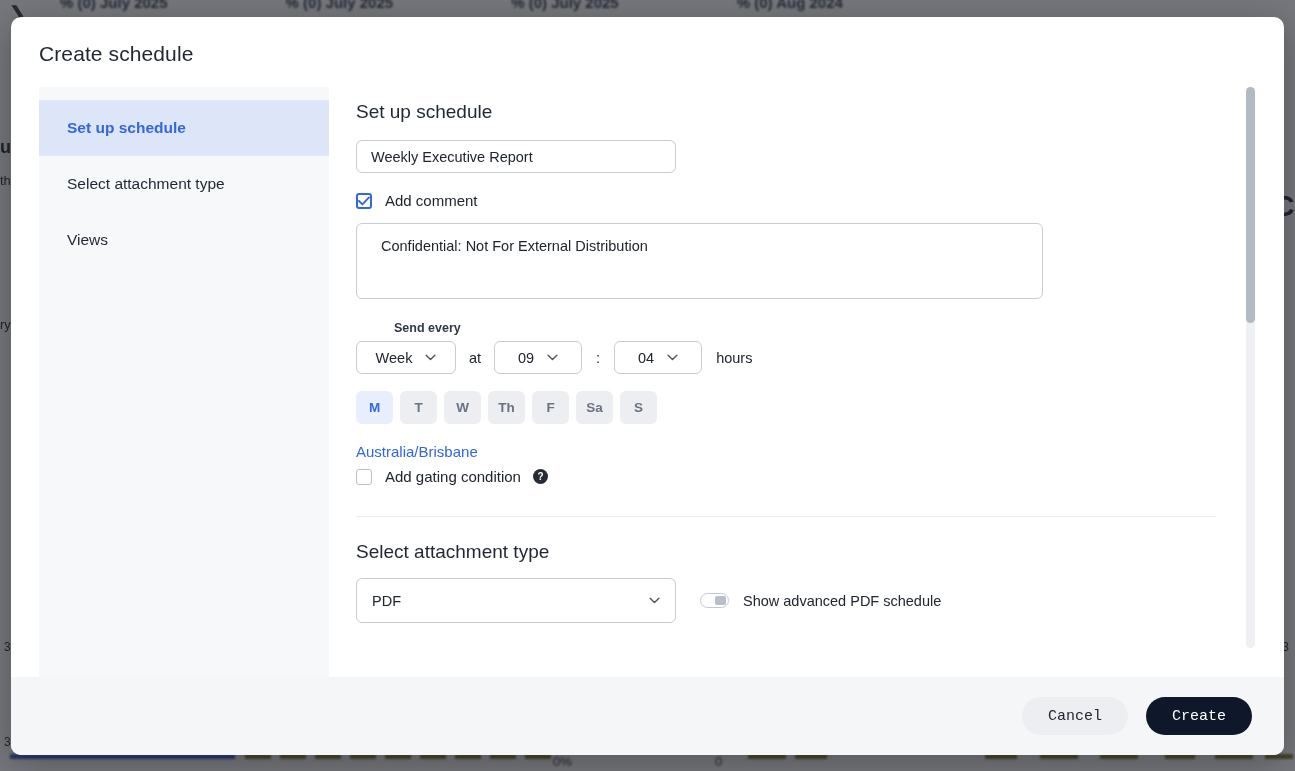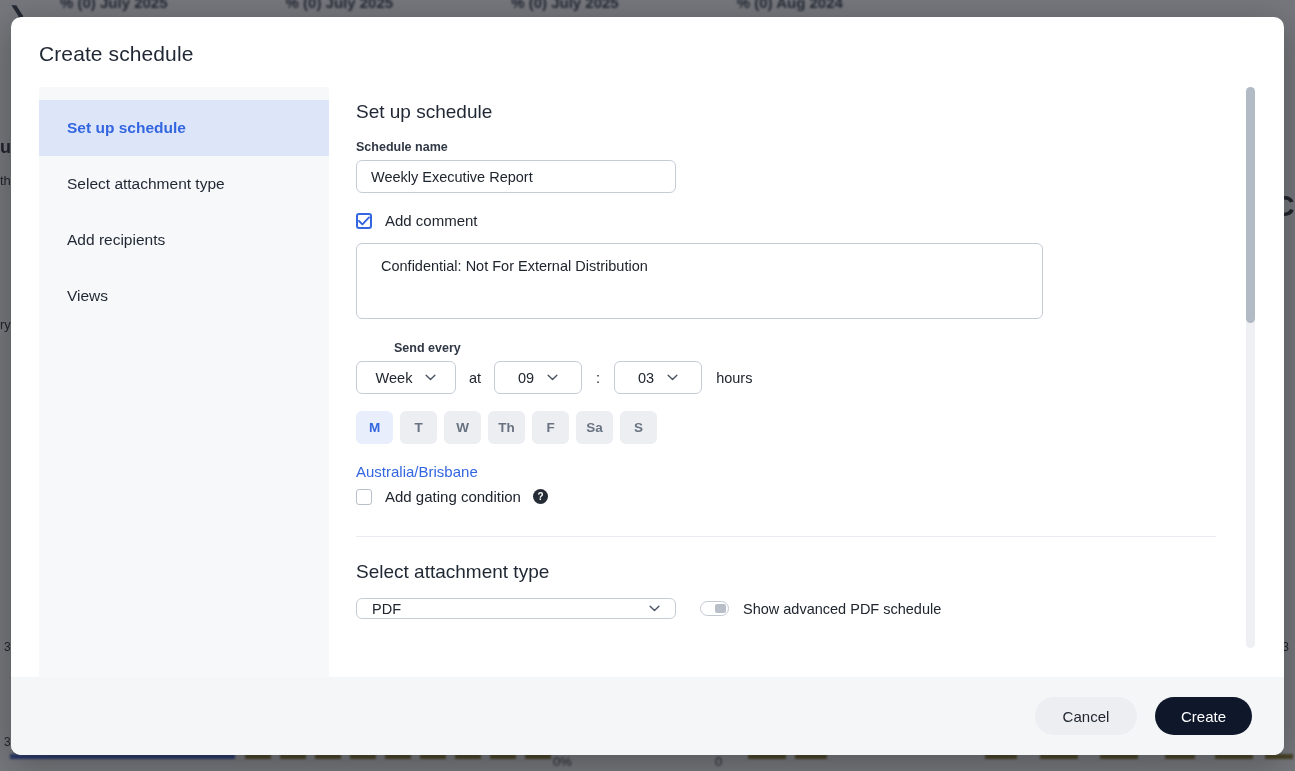--- a/index.html
+++ b/index.html
@@ -307,21 +307,21 @@
   .divider {
     margin-top: 31px;
     width: 860px;
     height: 1px;
     background: #e9ebf2;
   }
   .attach-title { margin-top: 24px; margin-bottom: 15px; }
   .attach-row { display: flex; align-items: center; }
   .select-wide {
     width: 320px;
-    height: 21px;
+    height: 45px;
     border: 1px solid #c6ccd6;
     border-radius: 6px;
     display: flex;
     align-items: center;
     justify-content: space-between;
     font-size: 14.5px;
     color: #20262f;
     background: #fff;
     padding: 0 15px;
     box-sizing: border-box;
@@ -385,21 +385,21 @@
   }
   .btn {
     height: 38px;
     border-radius: 19px;
     font-size: 15px;
     display: flex;
     align-items: center;
     justify-content: center;
     cursor: pointer;
     border: none;
-    font-family: Liberation Sans, sans-serif;
+    font-family: Liberation Mono, monospace;
     padding: 0 26px;
   }
   .btn-cancel { background: #eceef2; color: #20262f; min-width: 102px; }
   .btn-create { background: #0f172a; color: #ffffff; min-width: 96px; }
 </style>
 </head>
 <body>
 
 <div id="backdrop">
   <div class="bg-chev-left">❯</div>
@@ -458,32 +458,28 @@
   <div id="modal-body">
 
     <div id="wizard-nav">
       <div class="nav-item active">
         <span>Set up schedule</span>
       </div>
       <div class="nav-item">
         <span>Select attachment type</span>
       </div>
       <div class="nav-item">
-        <span>Add recipients</span>
-      </div>
-      <div class="nav-item">
         <span>Views</span>
       </div>
     </div>
 
     <div id="wizard-content">
 
       <div class="section-title">Set up schedule</div>
 
-      <div class="field-label">Schedule name</div>
       <input class="text-input" type="text" value="Weekly Executive Report" style="">
 
       <div class="checkbox-row">
         <span class="cbox">
           <svg width="12" height="10" viewBox="0 0 12 10" aria-hidden="true">
             <path d="M1 5 L4.4 8.4 L11 1.4" fill="none" stroke="#3366e0" stroke-width="1.9" stroke-linecap="round" stroke-linejoin="round"></path>
           </svg>
         </span>
         <span class="checkbox-label">Add comment</span>
       </div>
@@ -501,21 +497,21 @@
         </div>
         <span class="sep-at">at</span>
         <div class="select-box hr">
           <span>09</span>
           <svg class="chev" viewBox="0 0 12 8">
             <path d="M1 1.4 L6 6.4 L11 1.4" fill="none" stroke="#4a5464" stroke-width="1.6" stroke-linecap="round" stroke-linejoin="round"></path>
           </svg>
         </div>
         <span class="sep-colon">:</span>
         <div class="select-box hr">
-          <span>03</span>
+          <span>04</span>
           <svg class="chev" viewBox="0 0 12 8">
             <path d="M1 1.4 L6 6.4 L11 1.4" fill="none" stroke="#4a5464" stroke-width="1.6" stroke-linecap="round" stroke-linejoin="round"></path>
           </svg>
         </div>
         <span class="sep-hours">hours</span>
       </div>
 
       <div class="days-row">
         <div class="day selected">
             <span>M</span>

